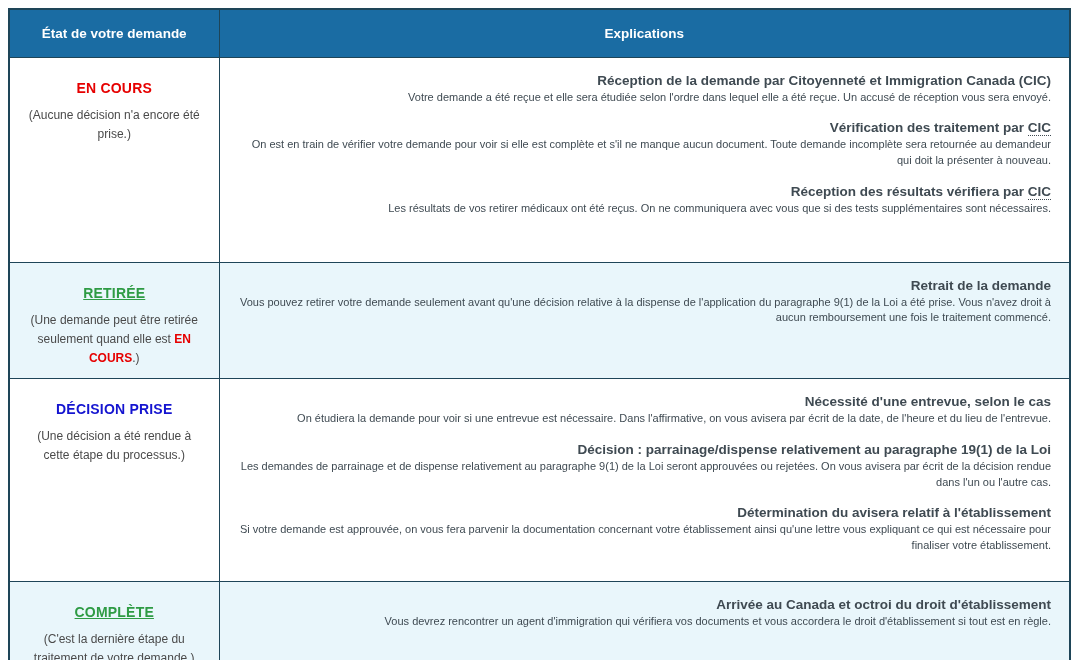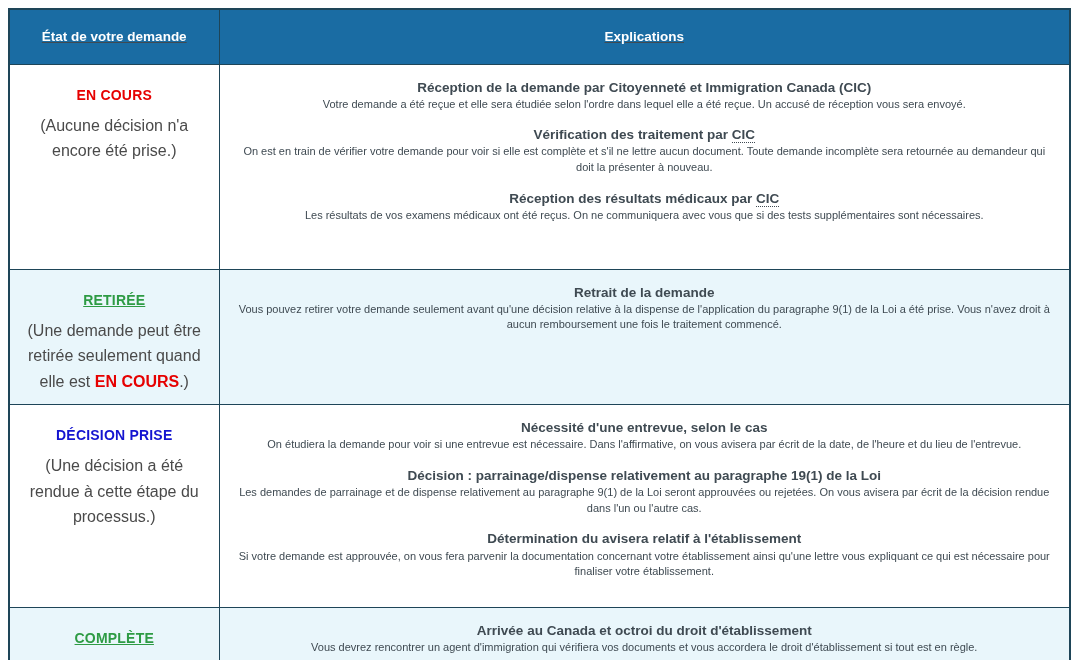--- a/index.html
+++ b/index.html
@@ -33,46 +33,46 @@
     text-align:center;
   }
   .status-table th{
     background:var(--header-bg);
     color:var(--header-text);
     font-size:13.5px;
     font-weight:bold;
     vertical-align:middle;
     padding:6px;
   }
-  tr.r-header{height:55px;text-decoration:underline;}
+  tr.r-header{height:48px;}
   tr.r1{height:205px;}
   tr.r2{height:97px;}
   tr.r3{height:203px;}
   tr.r4{height:92px;}
   col.col-status{width:210px;}
   tr.row-alt td{background:var(--alt-row-bg);}
   td.cell-status{padding:22px 12px 10px 12px;}
   .status-name{
     font-size:14px;
     font-weight:bold;
     letter-spacing:.2px;
     margin-bottom:10px;
   }
   .status-red{color:var(--status-red);}
   .status-green{color:var(--status-green);text-decoration:underline;}
   .status-blue{color:var(--status-blue);}
   .status-note{
-    font-size:16px;
+    font-size:12px;
     line-height:1.6;
     color:var(--note-text);
     padding:0 4px;
   }
   .note-highlight{color:var(--status-red);font-weight:bold;}
   td.cell-explanations{padding:13px 18px 8px 18px;}
-  .section{margin-bottom:13px;}
+  .section{margin-bottom:13px;text-align:right;}
   .section:last-child{margin-bottom:0;}
   .section-heading{
     font-size:13.5px;
     font-weight:bold;
     line-height:1.42;
   }
   .section-body{
     font-size:11px;
     line-height:1.42;
   }
@@ -102,25 +102,25 @@
           <div class="status-name status-red">EN COURS</div>
           <div class="status-note">(Aucune décision n'a encore été prise.)</div>
         </td>
         <td class="cell-explanations">
           <div class="section">
             <div class="section-heading">Réception de la demande par Citoyenneté et Immigration Canada (CIC)</div>
             <div class="section-body">Votre demande a été reçue et elle sera étudiée selon l'ordre dans lequel elle a été reçue. Un accusé de réception vous sera envoyé.</div>
           </div>
           <div class="section">
             <div class="section-heading"><span>Vérification des traitement par </span><span class="abbr">CIC</span></div>
-            <div class="section-body">On est en train de vérifier votre demande pour voir si elle est complète et s'il ne lettre aucun document. Toute demande incomplète sera retournée au demandeur qui doit la présenter à nouveau.</div>
+            <div class="section-body">On est en train de vérifier votre demande pour voir si elle est complète et s'il ne manque aucun document. Toute demande incomplète sera retournée au demandeur qui doit la présenter à nouveau.</div>
           </div>
           <div class="section">
-            <div class="section-heading"><span>Réception des résultats médicaux par </span><span class="abbr">CIC</span></div>
-            <div class="section-body">Les résultats de vos examens médicaux ont été reçus. On ne communiquera avec vous que si des tests supplémentaires sont nécessaires.</div>
+            <div class="section-heading"><span>Réception des résultats vérifiera par </span><span class="abbr">CIC</span></div>
+            <div class="section-body">Les résultats de vos retirer médicaux ont été reçus. On ne communiquera avec vous que si des tests supplémentaires sont nécessaires.</div>
           </div>
         </td>
       </tr>
 
       <tr class="r2 row-alt">
         <td class="cell-status">
           <div class="status-name status-green">RETIRÉE</div>
           <div class="status-note"><span>(Une demande peut être retirée seulement quand elle est </span><span class="note-highlight">EN COURS</span><span>.)</span></div>
         </td>
         <td class="cell-explanations">

